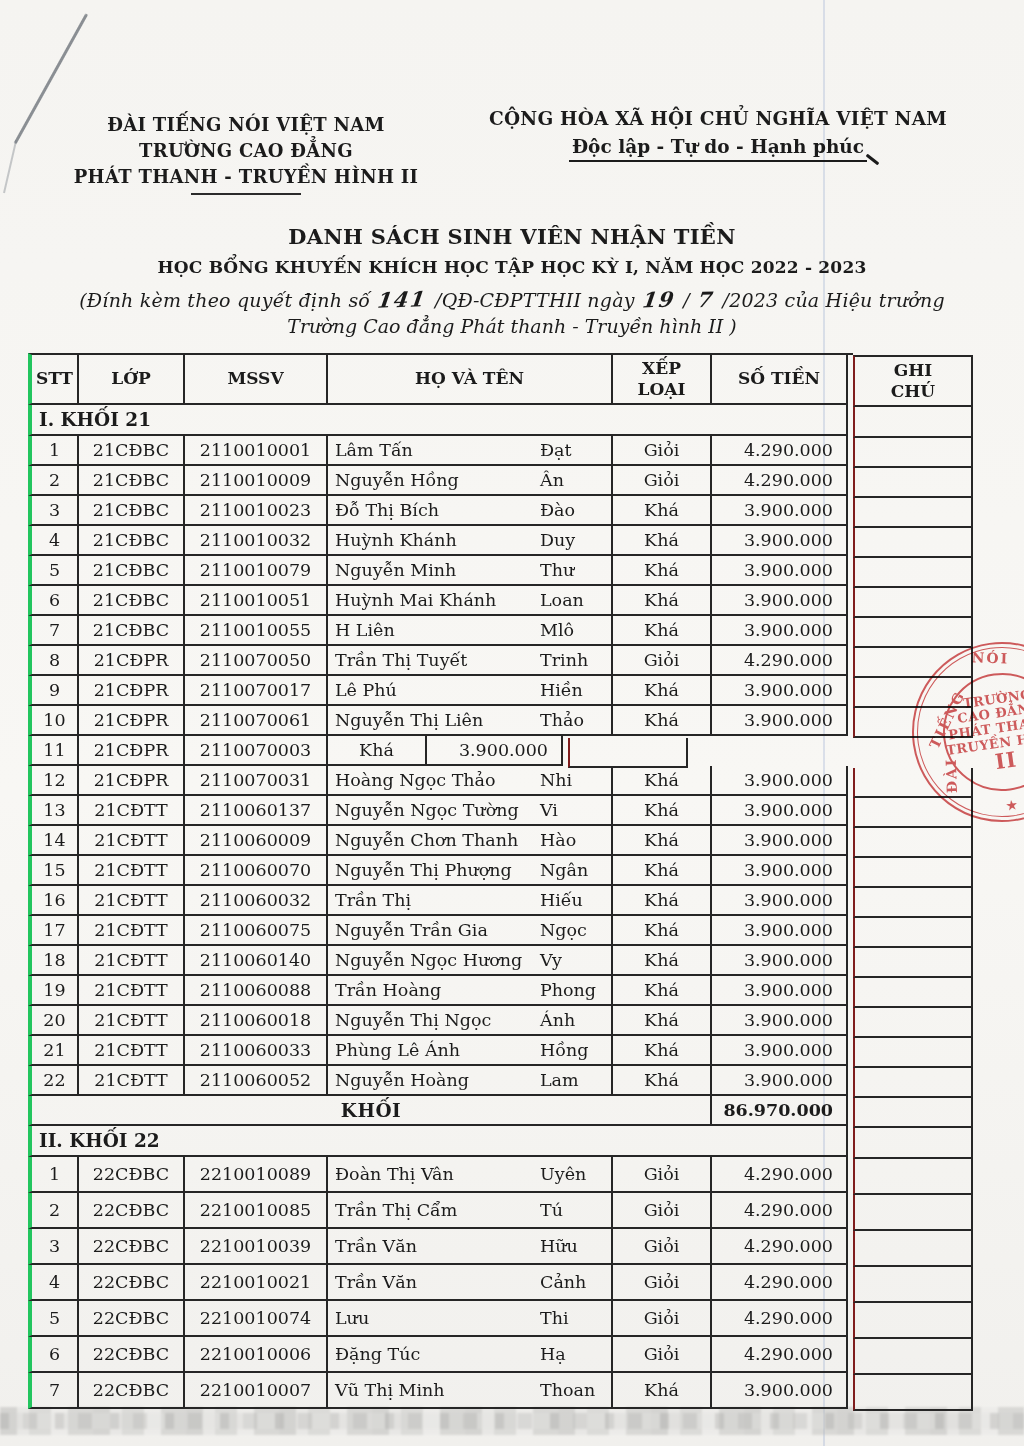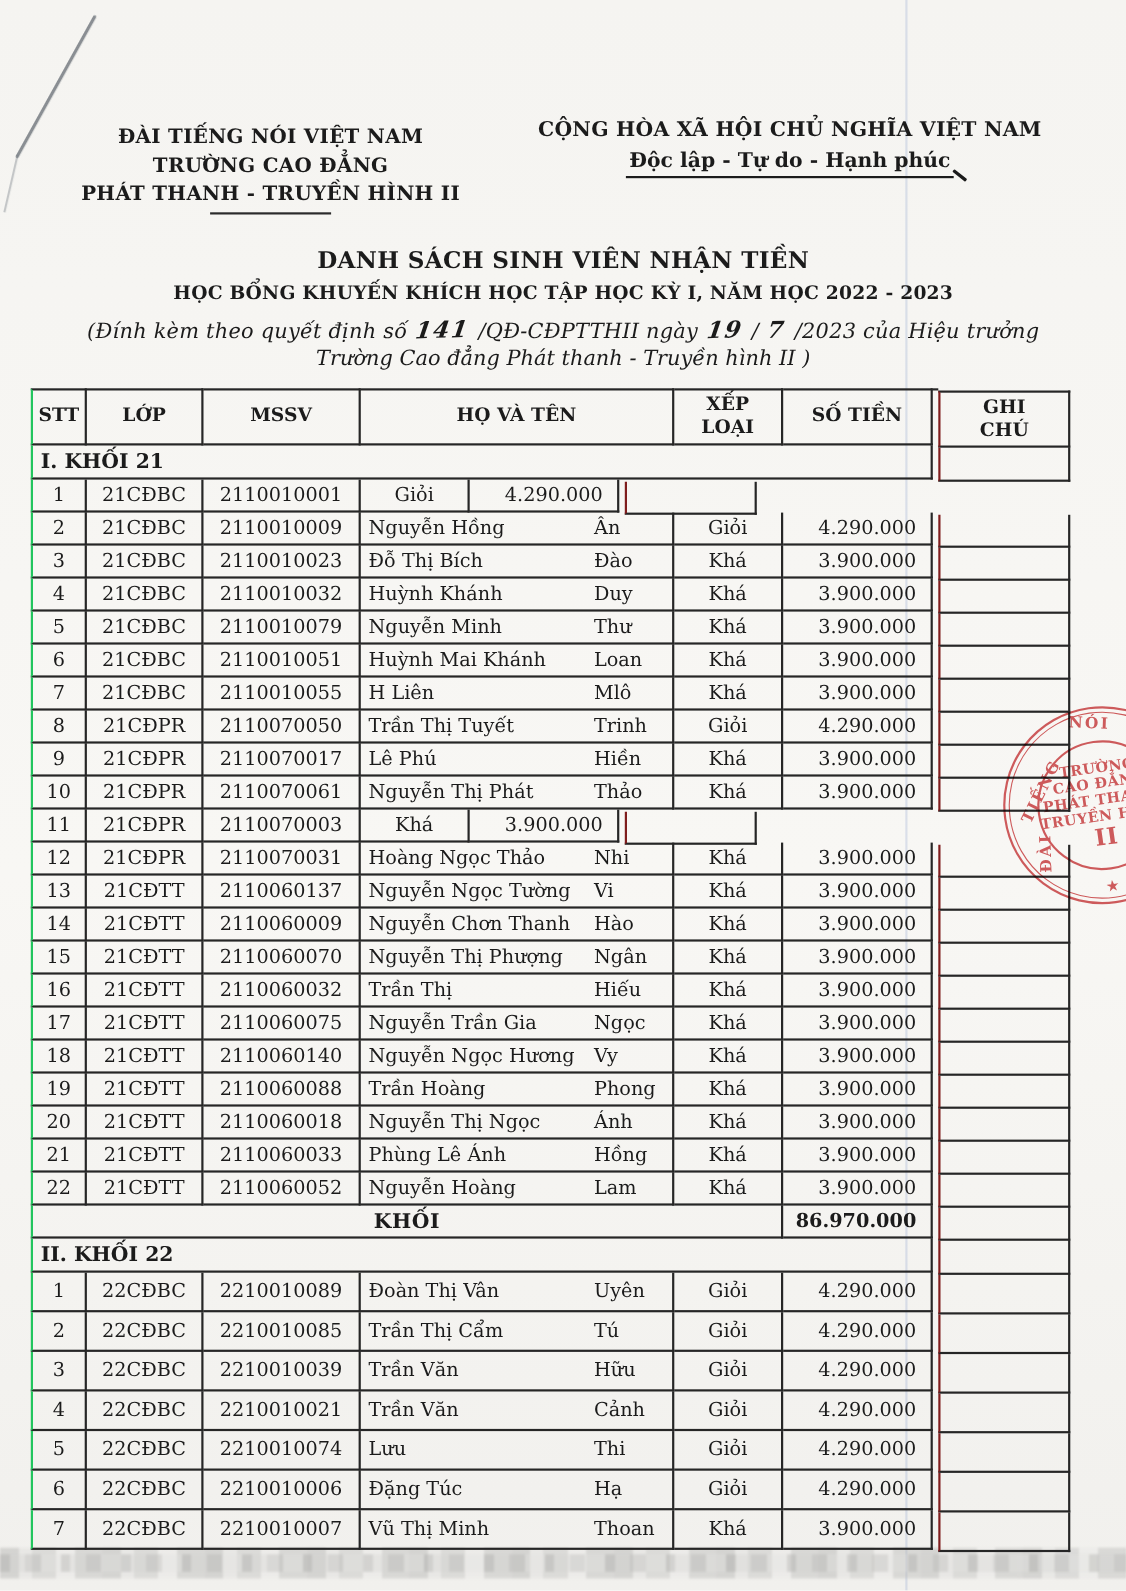--- a/index.html
+++ b/index.html
@@ -41,21 +41,21 @@
   .subtitle{font-size:19px;font-style:italic;font-weight:500;margin-top:10px;letter-spacing:.2px;}
   .subtitle2{font-size:19px;font-style:italic;font-weight:500;margin-top:3px;}
   .hand{font-style:italic;font-weight:700;font-size:21px;letter-spacing:1.5px;display:inline-block;
     transform:skewX(-10deg) rotate(-2deg);padding:0 2px;}
 
   
   .table{position:absolute;left:28px;top:353px;z-index:2;}
   .trow{display:flex;}
   .c{box-sizing:border-box;border-right:2px solid #262626;border-bottom:2px solid #262626;
      display:flex;align-items:center;justify-content:center;font-size:17.5px;background:transparent;}
-  .first{border-left:2px solid #22c55e;}
+  .first{border-left:4px solid #22c55e;}
   .header-row .c{border-top:2px solid #262626;height:52px;font-weight:700;font-size:17px;
      line-height:1.25;text-align:center;white-space:pre-line;}
   .w-stt{width:51px}.w-lop{width:106px}.w-mssv{width:143px}.w-name{width:285px}
   .w-xep{width:99px}.w-tien{width:136px}.w-gap{width:5px}.w-ghi{width:120px}
   .gapcell{border:none;}
   .ghi{border-left:2px solid #7f1d1d;transform:translateY(2px);}
   .section-row .c{height:31px;}
   .w-merged-all{width:820px;justify-content:flex-start;padding-left:7px;font-weight:700;font-size:18.5px;}
   .sec0 .data-row .c{height:30px;}
   .sec1 .data-row .c{height:36px;}
@@ -137,20 +137,24 @@
     <div class="sec0">
       <div class="trow section-row">
         <div class="c w-merged-all first">I. KHỐI 21</div>
         <div class="c w-gap gapcell"></div>
         <div class="c w-ghi ghi"></div>
       </div>
       <div class="trow data-row">
         <div class="c w-stt first">1</div>
         <div class="c w-lop">21CĐBC</div>
         <div class="c w-mssv">2110010001</div>
+        <div class="c w-name name">
+          <span class="ho">Lâm Tấn</span>
+          <span class="ten">Đạt</span>
+        </div>
         <div class="c w-xep">Giỏi</div>
         <div class="c w-tien tien">4.290.000</div>
         <div class="c w-gap gapcell"></div>
         <div class="c w-ghi ghi"></div>
       </div>
       <div class="trow data-row">
         <div class="c w-stt first">2</div>
         <div class="c w-lop">21CĐBC</div>
         <div class="c w-mssv">2110010009</div>
         <div class="c w-name name">
@@ -251,21 +255,21 @@
         <div class="c w-xep">Khá</div>
         <div class="c w-tien tien">3.900.000</div>
         <div class="c w-gap gapcell"></div>
         <div class="c w-ghi ghi"></div>
       </div>
       <div class="trow data-row">
         <div class="c w-stt first">10</div>
         <div class="c w-lop">21CĐPR</div>
         <div class="c w-mssv">2110070061</div>
         <div class="c w-name name">
-          <span class="ho">Nguyễn Thị Phát</span>
+          <span class="ho">Nguyễn Thị Liên</span>
           <span class="ten">Thảo</span>
         </div>
         <div class="c w-xep">Khá</div>
         <div class="c w-tien tien">3.900.000</div>
         <div class="c w-gap gapcell"></div>
         <div class="c w-ghi ghi"></div>
       </div>
       <div class="trow data-row">
         <div class="c w-stt first">11</div>
         <div class="c w-lop">21CĐPR</div>

